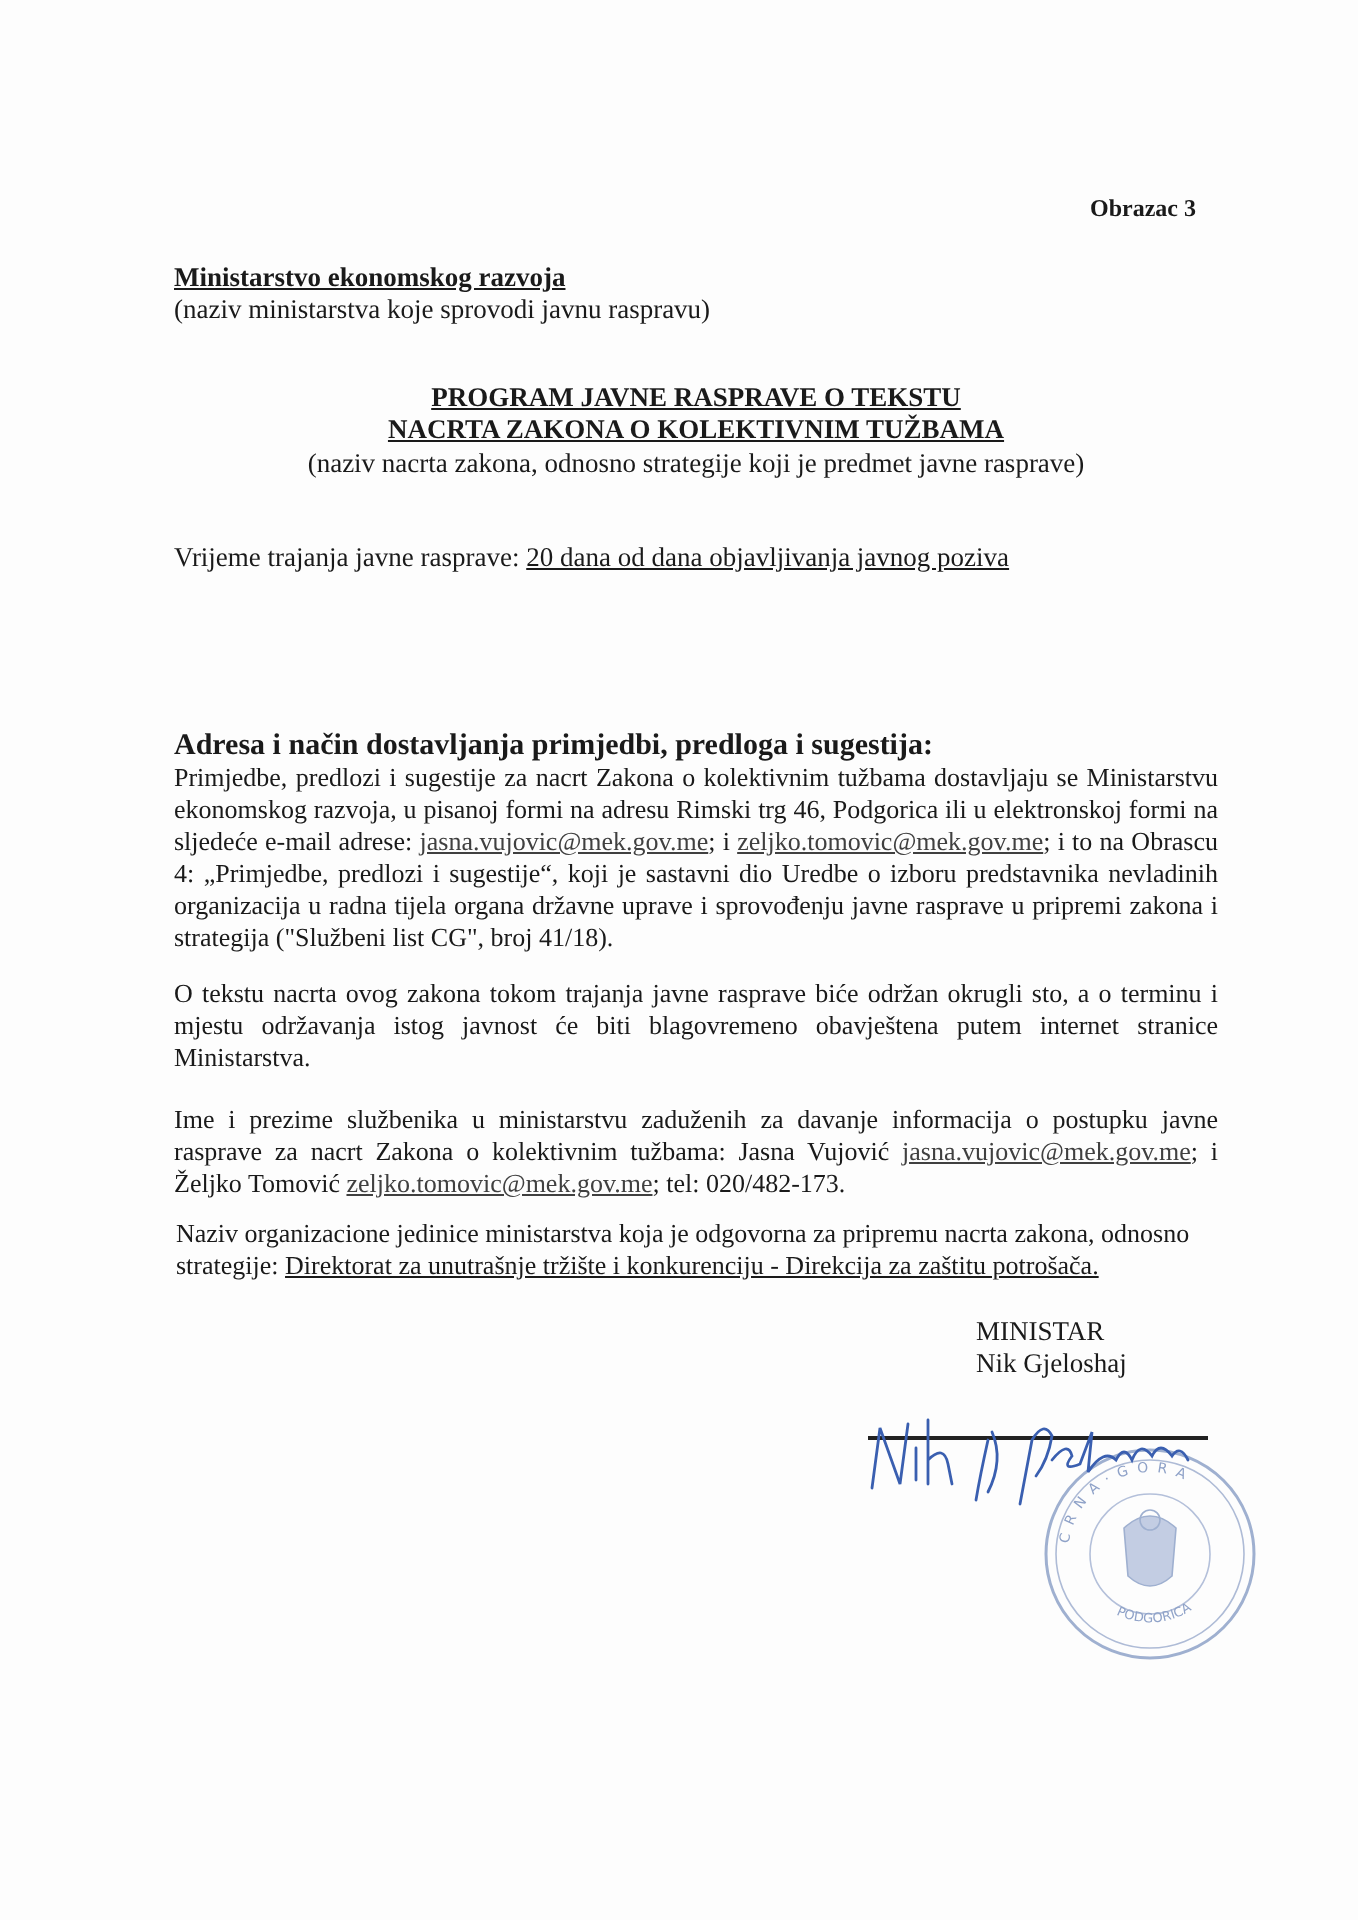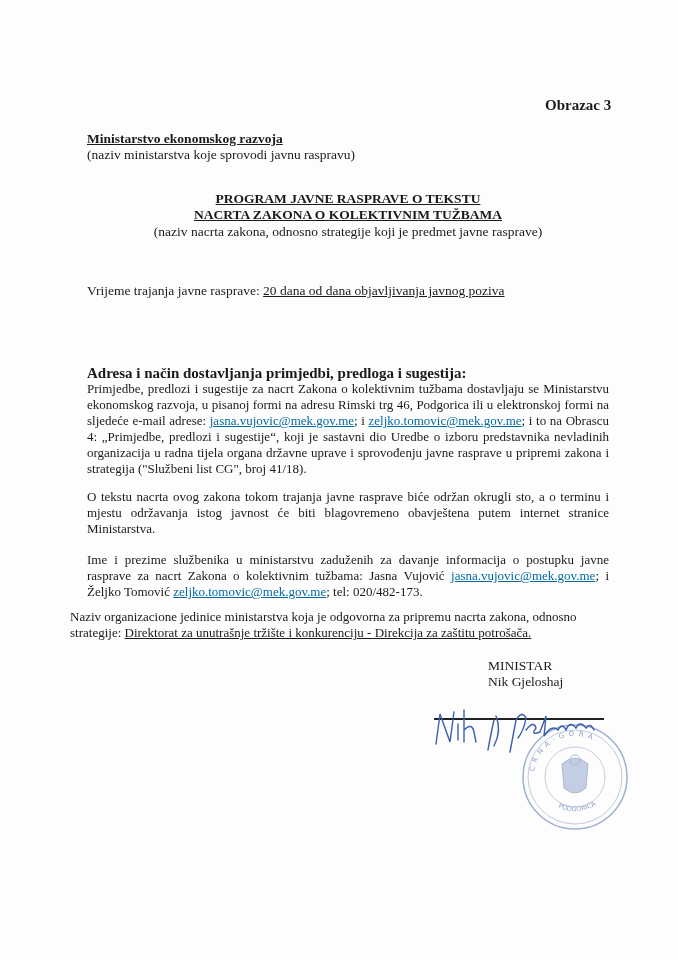--- a/index.html
+++ b/index.html
@@ -3,34 +3,34 @@
 <meta charset="utf-8">
 <style>
   html, body { margin: 0; padding: 0; background: #ffffff; }
   body { width: 679px; height: 960px; position: relative; overflow: hidden;
          font-family: "Liberation Serif", "DejaVu Serif", serif; color: #1a1a1a; }
   .page { position: absolute; left: 0; top: 0; width: 679px; height: 960px; background: #fdfdfd; }
   .abs { position: absolute; }
   .txt { font-size: 13px; line-height: 16px; }
   .b { font-weight: bold; }
   .u { text-decoration: underline; }
-  .link { text-decoration: underline; color: #0369a1; }
+  .link { text-decoration: underline; color: #404040; }
   .justify { text-align: justify; width: 522px; }
-  .form-no { left: 545px; top: 97px; font-size: 15px; font-weight: bold; }
+  .form-no { left: 545px; top: 97px; font-size: 12px; font-weight: bold; }
   .ministry { left: 87px; top: 131px; font-size: 13.5px; font-weight: bold; text-decoration: underline; }
   .ministry-note { left: 87px; top: 147px; font-size: 13.5px; }
   .title-block { left: 87px; top: 191px; width: 522px; }
   .title-line { font-size: 13.5px; line-height: 16px; font-weight: bold; text-decoration: underline; text-align: center; }
   .title-note { font-size: 13.5px; line-height: 17px; text-align: center; }
-  .duration { left: 87px; top: 271px; font-size: 13.5px; margin-top: 12px; }
+  .duration { left: 87px; top: 271px; font-size: 13.5px; }
   .method { left: 87px; top: 320px; }
   .address { left: 87px; top: 365px; }
   .roundtable { left: 87px; top: 489px; }
   .officials { left: 87px; top: 552px; }
-  .orgunit { left: 70px; top: 609px; }
+  .orgunit { left: 88px; top: 609px; }
   .sig-block { left: 488px; top: 658px; font-size: 13.5px; line-height: 16px; }
   .sig-line { left: 434px; top: 718px; width: 170px; height: 1.5px; background: #222; }
   .signature { left: 430px; top: 700px; width: 190px; height: 60px; }
   .stamp { left: 520px; top: 722px; width: 110px; height: 110px; }
 </style>
 </head>
 <body>
 
 <div class="page">
 

